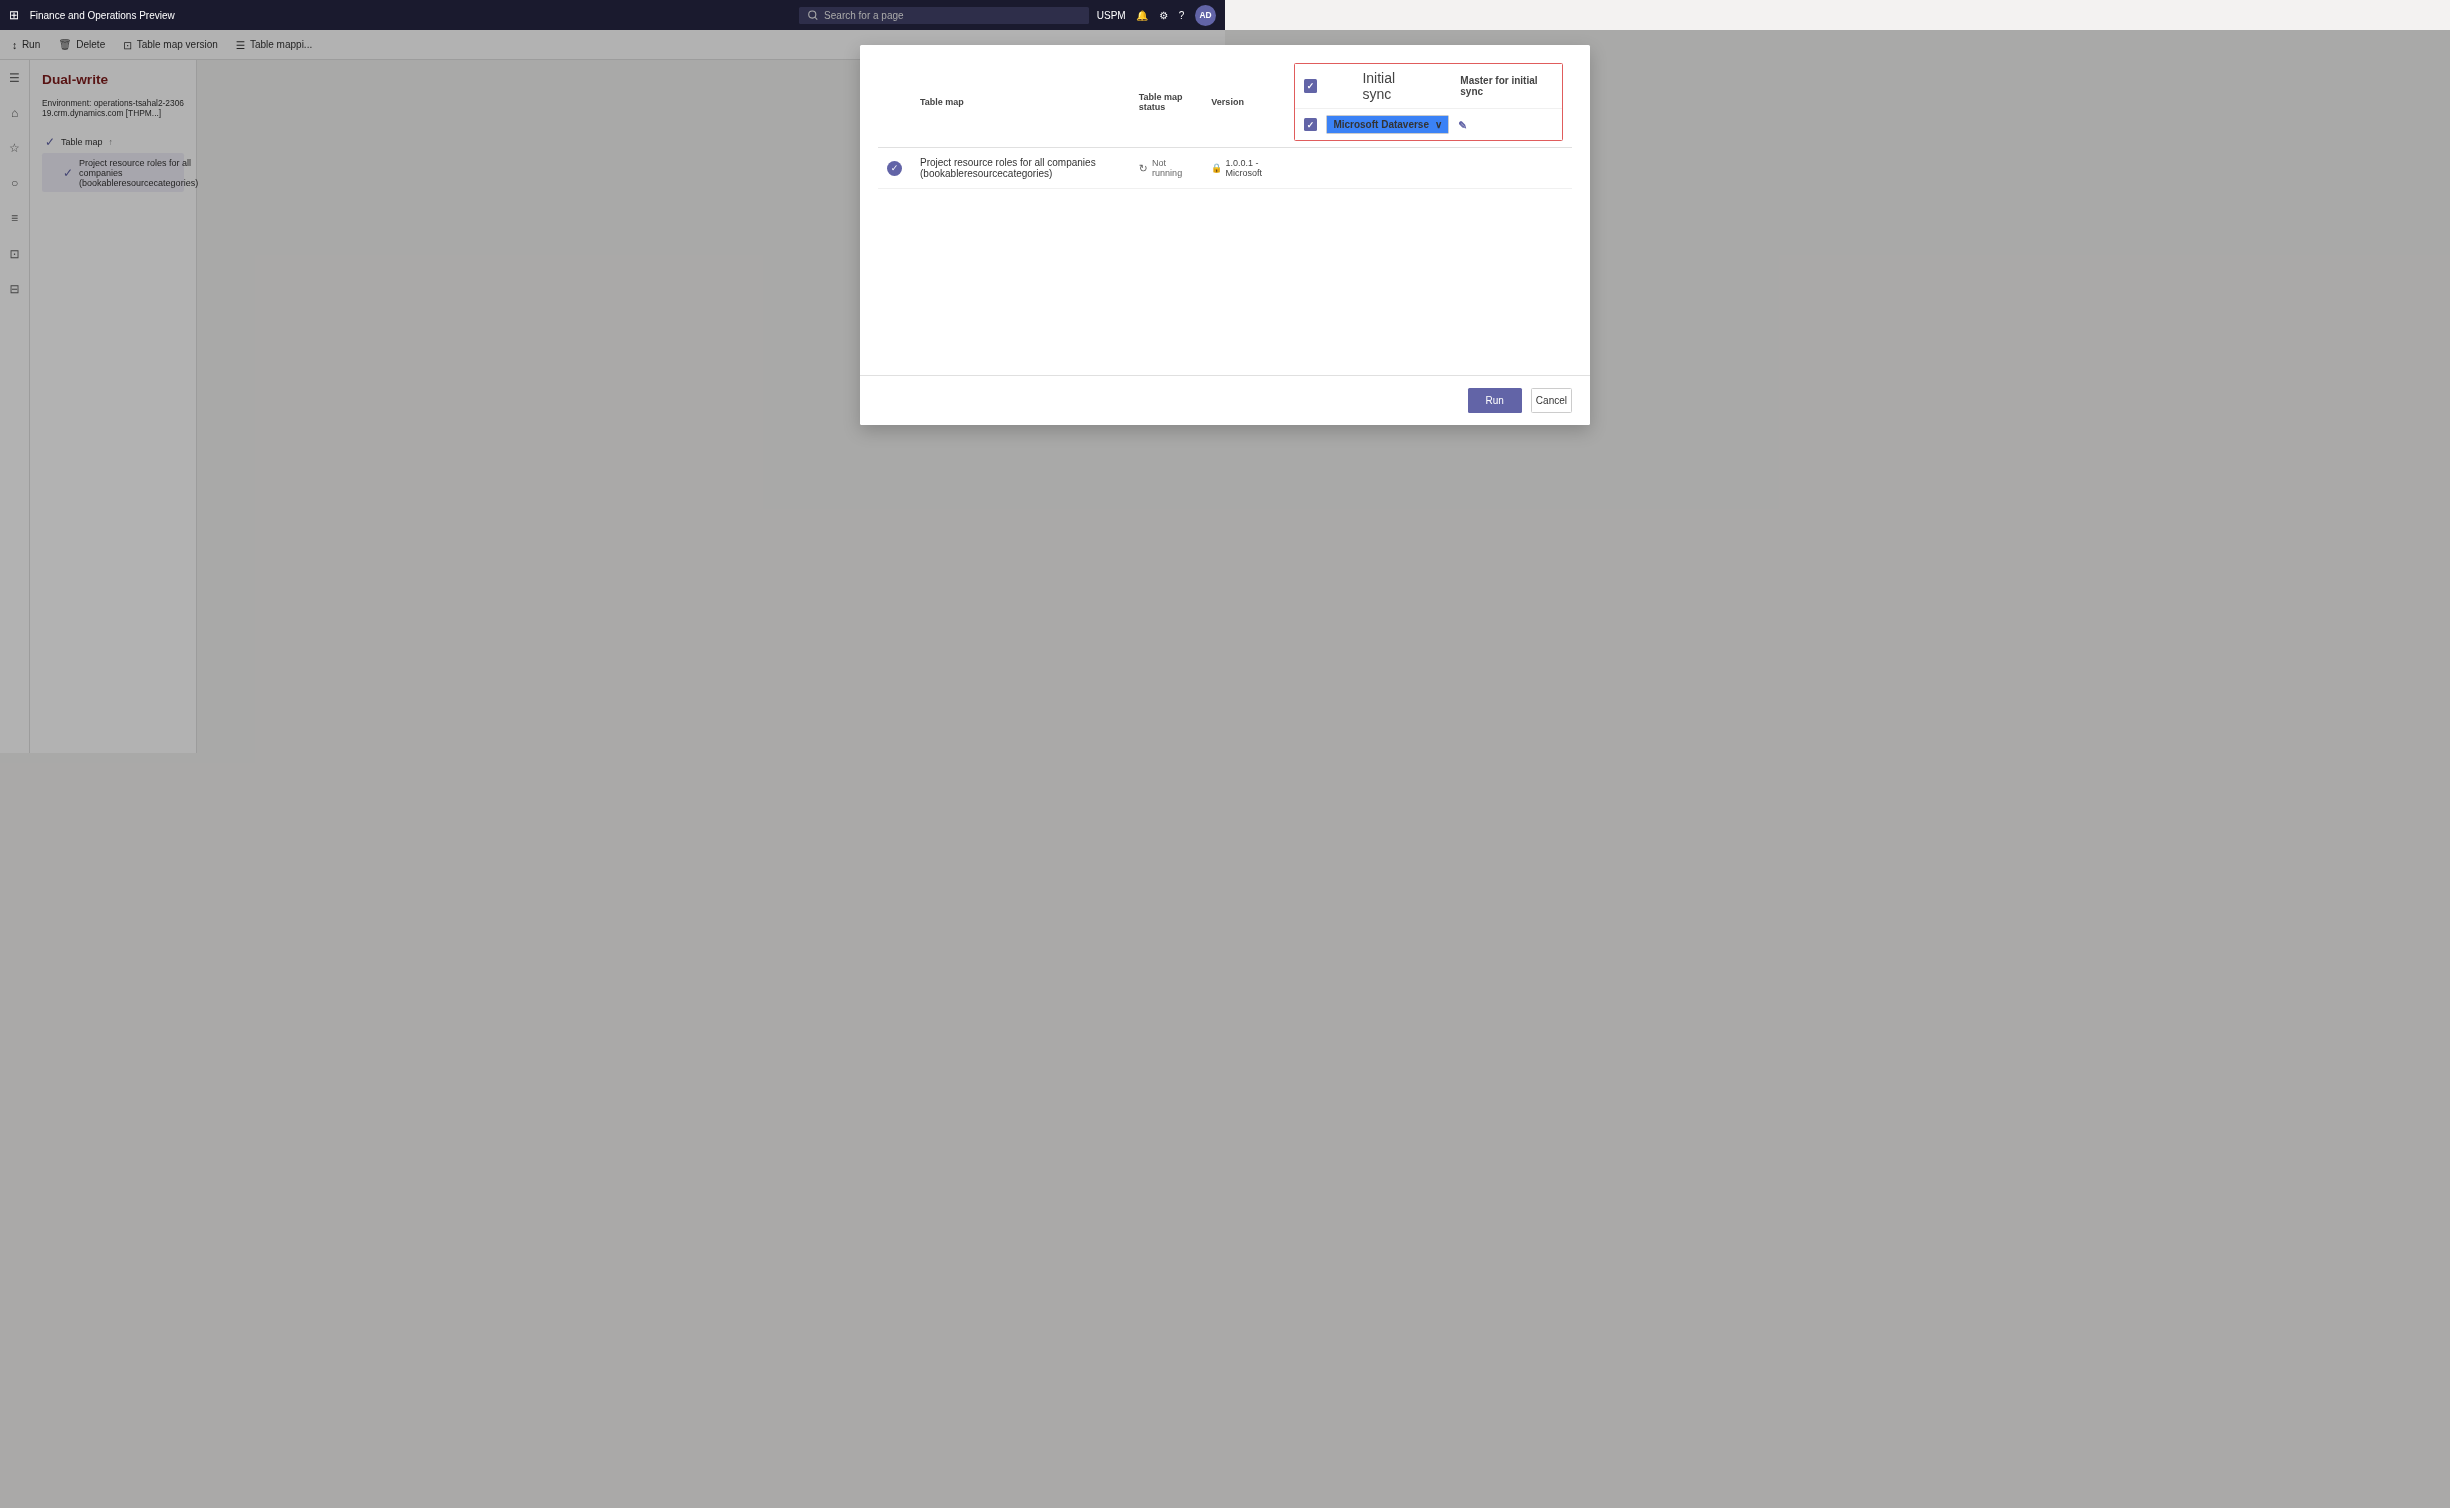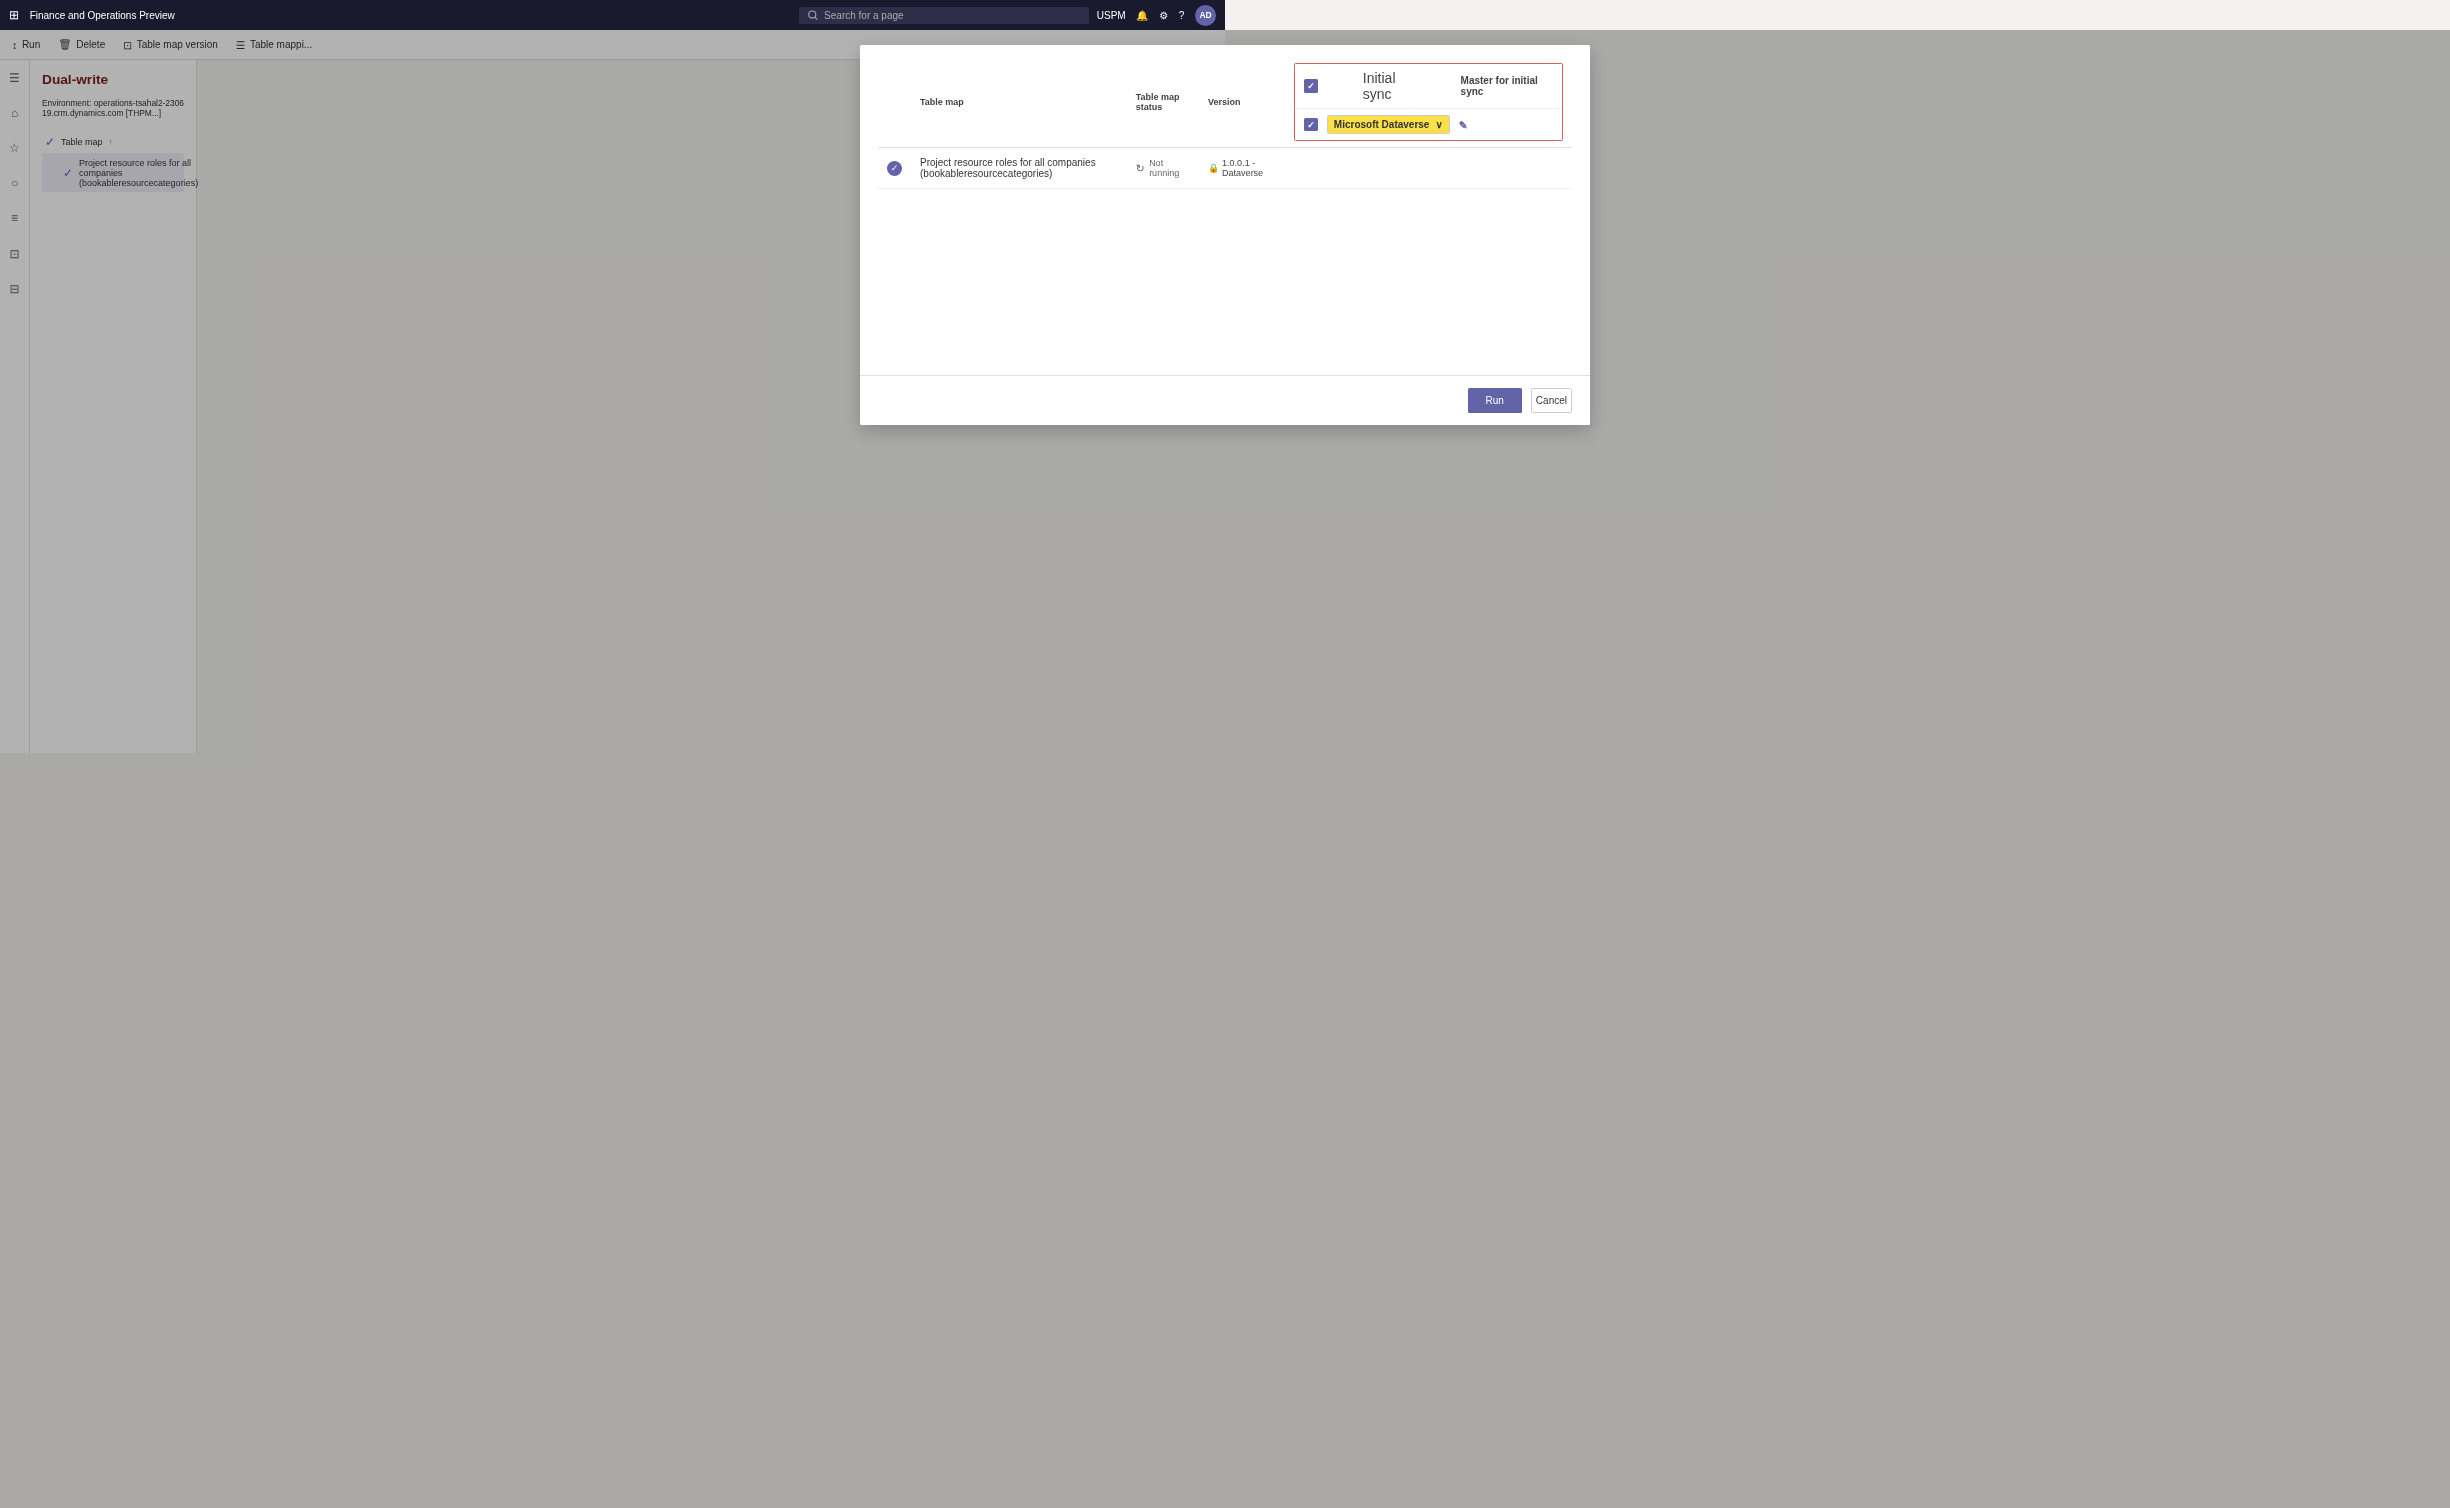--- a/index.html
+++ b/index.html
@@ -122,21 +122,21 @@
     .highlight-row:last-child { border-bottom: none; }
     .checkbox-purple {
       width: 13.7px; height: 13.7px; background: #6264a7; border-radius: 1.5px;
       display: inline-flex; align-items: center; justify-content: center;
       color: #fff; font-size: 9px; flex-shrink: 0;
     }
     .select-dropdown {
       border: 0.8px solid #ccc; border-radius: 1.5px;
       padding: 3px 6px; font-size: 10px; color: #333;
       display: flex; align-items: center; gap: 6px; cursor: pointer;
-      background: #fde047; min-width: 122px;
+      background: #3b82f6; min-width: 122px;
     }
 
     
     .status-not-running {
       display: flex; align-items: center; gap: 4.6px; color: #666; font-size: 9px;
     }
     .status-not-running .status-icon { font-size: 10.6px; }
 
     .version-text { font-size: 9px; color: #444; display: flex; align-items: center; gap: 3px; }
 
@@ -268,21 +268,21 @@
               </td>
               <td>
                 <div class="status-not-running">
                   <span class="status-icon">↻</span>
                   <span>Not running</span>
                 </div>
               </td>
               <td>
                 <div class="version-text">
                   <span>🔒</span>
-                  <span>1.0.0.1 - Dataverse</span>
+                  <span>1.0.0.1 - Microsoft</span>
                 </div>
               </td>
               <td colspan="2"></td>
             </tr>
           </tbody>
         </table>
       </div>
 
       <div class="dialog-footer">
         <button class="btn-primary">Run</button>

